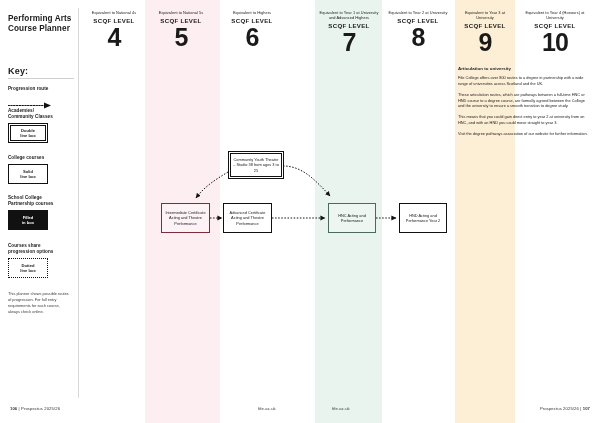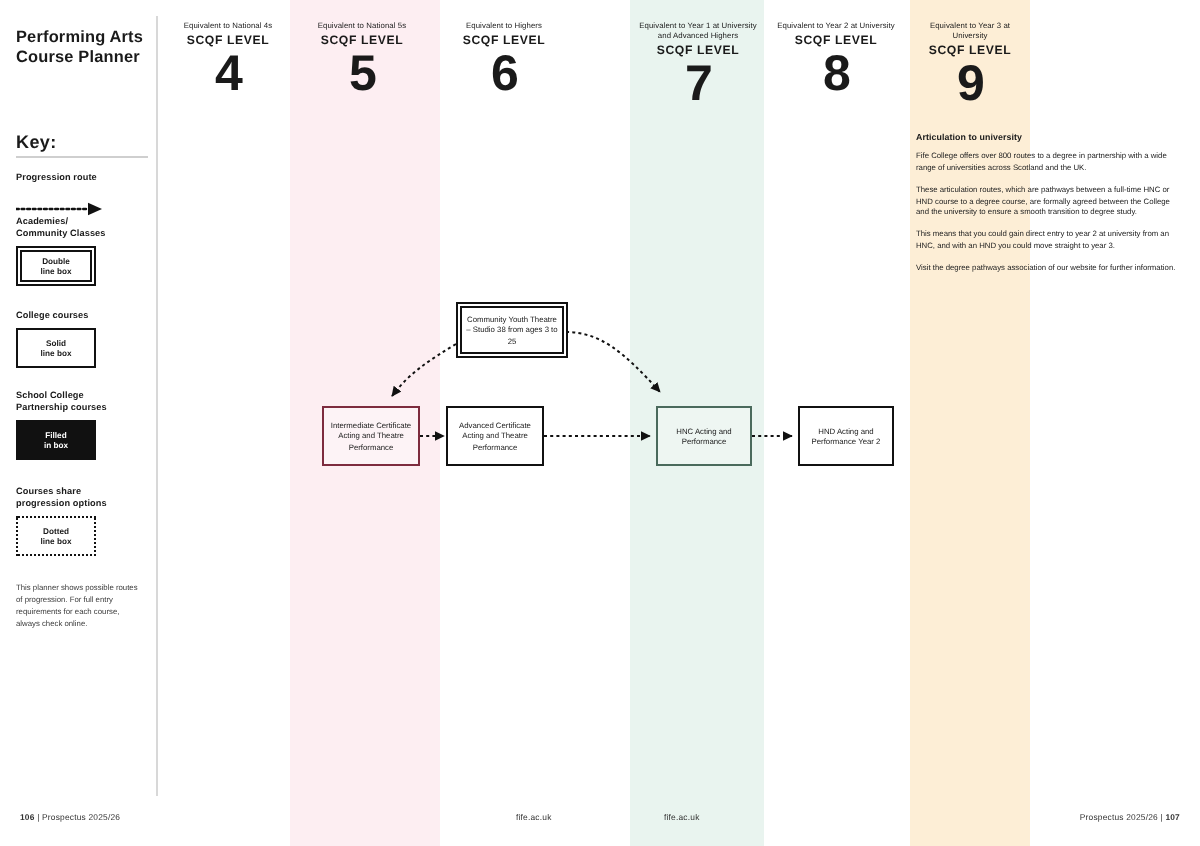--- a/index.html
+++ b/index.html
@@ -190,20 +190,25 @@
     <div class="col-scqf">SCQF LEVEL</div>
     <div class="col-num">8</div>
   </div>
 
   <div class="col-head" style="left:456px;width:58px;">
     <div class="col-sub">Equivalent to Year 3 at University</div>
     <div class="col-scqf">SCQF LEVEL</div>
     <div class="col-num">9</div>
   </div>
 
+  <div class="col-head" style="left:522px;width:66px;">
+    <div class="col-sub">Equivalent to Year 4 (Honours) at University</div>
+    <div class="col-scqf">SCQF LEVEL</div>
+    <div class="col-num">10</div>
+  </div>
 
   <svg class="wires">
     <defs>
       <marker id="arw" markerWidth="6" markerHeight="6" refX="4.6" refY="3" orient="auto" markerUnits="userSpaceOnUse">
         <path d="M0 0.6 L5 3 L0 5.4 Z" fill="#111"></path>
       </marker>
     </defs>
 
     <path d="M228 172 C 215 180, 205 186, 196 198" fill="none" stroke="#111" stroke-width="1" stroke-dasharray="1.5 1.6" marker-end="url(#arw)"></path>
 

